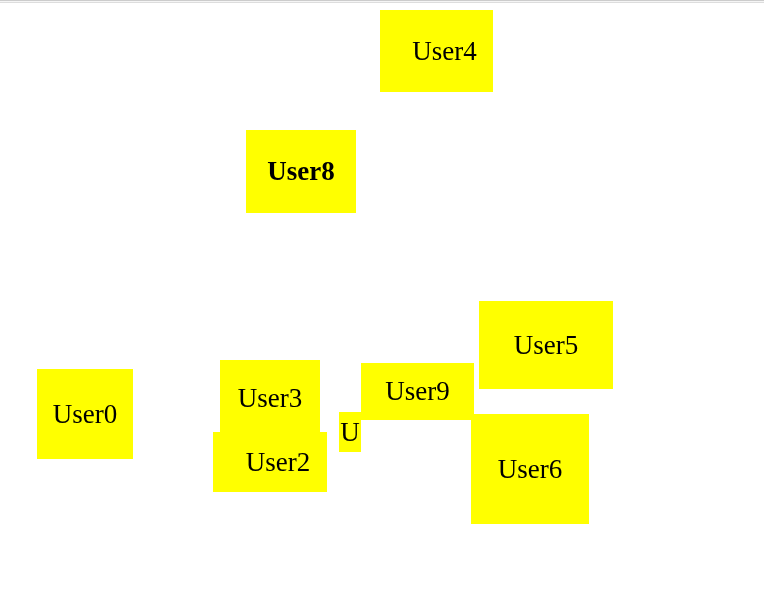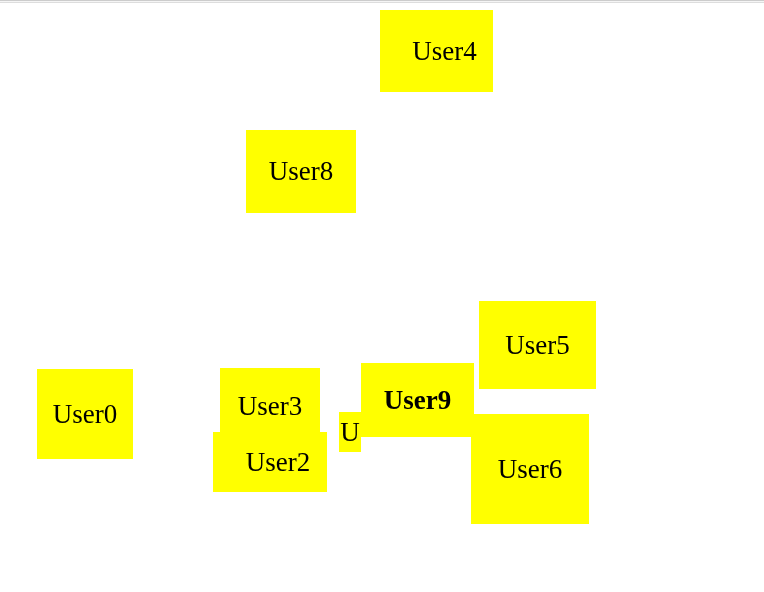--- a/index.html
+++ b/index.html
@@ -54,21 +54,21 @@
     }
   </style>
 </head>
 <body>
 
 <div class="top-border"></div>
 <div class="left-edge"></div>
 
 <div class="canvas" id="canvas">
     <div class="user-node" style="left: 380px; top: 7px; width: 113px; height: 82px; padding-left: 16px;">User4</div>
-    <div class="user-node" style="left: 246px; top: 127px; width: 110px; height: 83px;">User8</div>
-    <div class="user-node" style="left: 479px; top: 298px; width: 117px; height: 88px;">User5</div>
+    <div class="user-node" style="left: 246px; top: 127px; width: 110px; height: 83px; font-weight: bold;">User8</div>
+    <div class="user-node" style="left: 479px; top: 298px; width: 134px; height: 88px;">User5</div>
     <div class="user-node" style="left: 339px; top: 409px; width: 22px; height: 40px;">U</div>
-    <div class="user-node" style="left: 220px; top: 357px; width: 100px; height: 76px; margin-top: 8px;">User3</div>
-    <div class="user-node" style="left: 361px; top: 360px; width: 113px; height: 74px; font-weight: bold;">User9</div>
+    <div class="user-node" style="left: 220px; top: 357px; width: 100px; height: 76px;">User3</div>
+    <div class="user-node" style="left: 361px; top: 360px; width: 113px; height: 57px;">User9</div>
     <div class="user-node" style="left: 37px; top: 366px; width: 96px; height: 90px;">User0</div>
     <div class="user-node" style="left: 213px; top: 429px; width: 114px; height: 60px; padding-left: 16px;">User2</div>
     <div class="user-node" style="left: 471px; top: 411px; width: 118px; height: 110px;">User6</div>
   </div>
 
 </body></html>

